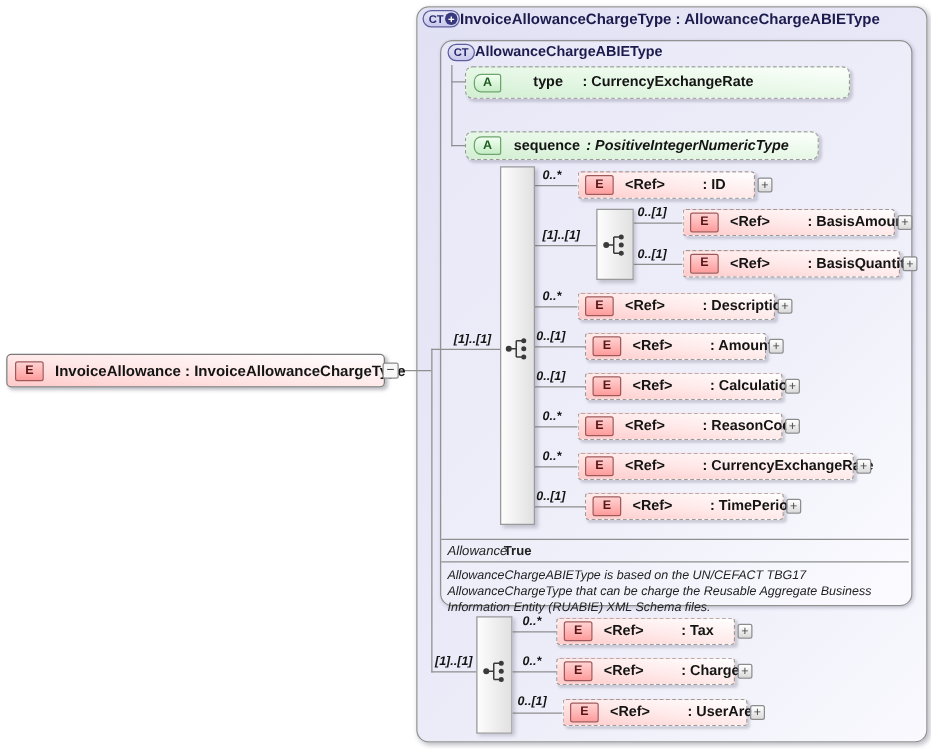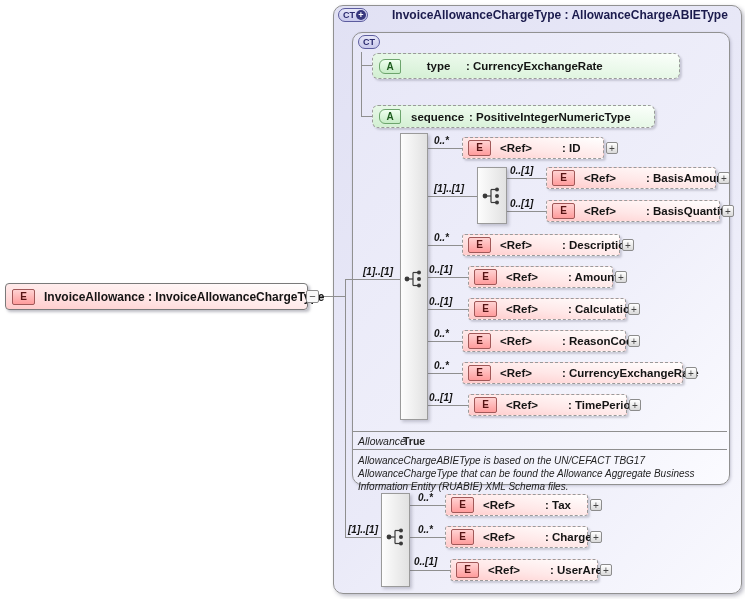--- a/index.html
+++ b/index.html
@@ -8,21 +8,21 @@
   
   .hline,.vline{position:absolute;background:#8f8f8f;}
   .hline{height:1px;}
   .vline{width:1px;}
   
   .cont{position:absolute;border:1px solid #919191;border-radius:10px;
         box-shadow:2px 2px 4px rgba(60,60,90,.35);}
   .cont-outer{background:linear-gradient(135deg,#e1e1f4 0%,#eaeaf8 55%,#f9f9fe 100%);}
   .cont-inner{background:linear-gradient(135deg,#e7e7f7 0%,#efeffa 60%,#fbfbff 100%);
         box-shadow:1px 1px 3px rgba(60,60,90,.25);}
-  .cont-header{position:absolute;display:flex;align-items:center;gap:24px;}
+  .cont-header{position:absolute;display:flex;align-items:center;gap:0;}
   .cont-title{font-size:12px;font-weight:bold;color:#1b1b4d;white-space:nowrap;}
   .cont-title.small{font-size:11.5px;}
   
   .badge-ct{display:inline-flex;align-items:center;gap:1px;border:1.5px solid #5c5c9e;
         background:linear-gradient(#e6e6f8,#c9c9ec);color:#2a2a6e;font-size:9px;font-weight:bold;
         border-radius:8px;padding:1px 4px;line-height:10px;}
   .ct-plus{width:10px;height:10px;border-radius:50%;background:#38387e;color:#fff;
         display:inline-flex;align-items:center;justify-content:center;font-size:9px;line-height:9px;
         margin-right:-3px;}
   .badge-e{display:inline-block;width:21px;min-width:21px;height:14px;border:1px solid #a15858;
@@ -103,34 +103,35 @@
     <span class="badge-ct">
         <span>CT</span>
         <span class="ct-plus">+</span>
       </span>
     <span class="cont-title">InvoiceAllowanceChargeType : AllowanceChargeABIEType</span>
   </div>
   <div class="cont-header" style="left:358px;top:35px;">
     <span class="badge-ct">
         <span>CT</span>
       </span>
+    <span class="cont-title small">AllowanceChargeABIEType</span>
   </div>
 
   <div class="attr-box" style="left:372px;top:53px;width:308px;">
     <div class="attr-head">
       <span class="badge-a">A</span>
       <span class="attr-name">type</span>
       <span class="attr-type">: CurrencyExchangeRate</span>
     </div>
   </div>
   <div class="attr-box" style="left:372px;top:105px;width:283px;">
     <div class="attr-head" style="height:21px;">
       <span class="badge-a">A</span>
       <span class="attr-name" style="min-width:0;">sequence</span>
-      <span class="attr-type" style="margin-left:5px;">: PositiveIntegerNumericType</span>
+      <span class="attr-type" style="margin-left:5px;font-style:italic;">: PositiveIntegerNumericType</span>
     </div>
   </div>
 
   <div class="bar" style="left:400px;top:133px;width:28px;height:287px;"></div>
   <svg class="tree-icon" style="left:403px;top:268px;" viewBox="0 0 22 22">
     <circle cx="4" cy="11" r="2.4" fill="#3a3a3a"></circle>
     <line x1="4" y1="11" x2="10" y2="11" stroke="#3a3a3a" stroke-width="1.2"></line>
     <line x1="10" y1="4.5" x2="10" y2="17.5" stroke="#3a3a3a" stroke-width="1.2"></line>
     <line x1="10" y1="4.5" x2="15" y2="4.5" stroke="#3a3a3a" stroke-width="1.2"></line>
     <line x1="10" y1="17.5" x2="15" y2="17.5" stroke="#3a3a3a" stroke-width="1.2"></line>
@@ -245,21 +246,21 @@
     <span class="badge-e">E</span>
     <span class="el-name">&lt;Ref&gt;</span>
     <span class="el-type">: TimePeriod</span>
   </div>
   <div class="plus-box" style="left:629px;top:399px;">+</div>
 
   <div class="divider" style="left:353px;top:431px;width:374px;"></div>
   <div class="abstract-label" style="left:358px;top:435px;">Allowance</div>
   <div class="abstract-value" style="left:403px;top:435px;">True</div>
   <div class="divider" style="left:353px;top:449px;width:374px;"></div>
-  <div class="note-text" style="left:358px;top:454px;width:368px;">AllowanceChargeABIEType is based on the UN/CEFACT TBG17 AllowanceChargeType that can be found the Allowance Aggregate Business Information Entity (RUABIE) XML Schema files.</div>
+  <div class="note-text" style="left:358px;top:454px;width:368px;">AllowanceChargeABIEType is based on the UN/CEFACT TBG17 AllowanceChargeType that can be charge the Reusable Aggregate Business Information Entity (RUABIE) XML Schema files.</div>
 
   <div class="el-box" style="left:445px;top:494px;width:143px;">
     <span class="badge-e">E</span>
     <span class="el-name">&lt;Ref&gt;</span>
     <span class="el-type">: Tax</span>
   </div>
   <div class="plus-box" style="left:590px;top:499px;">+</div>
 
   <div class="el-box" style="left:445px;top:526px;width:143px;">
     <span class="badge-e">E</span>

